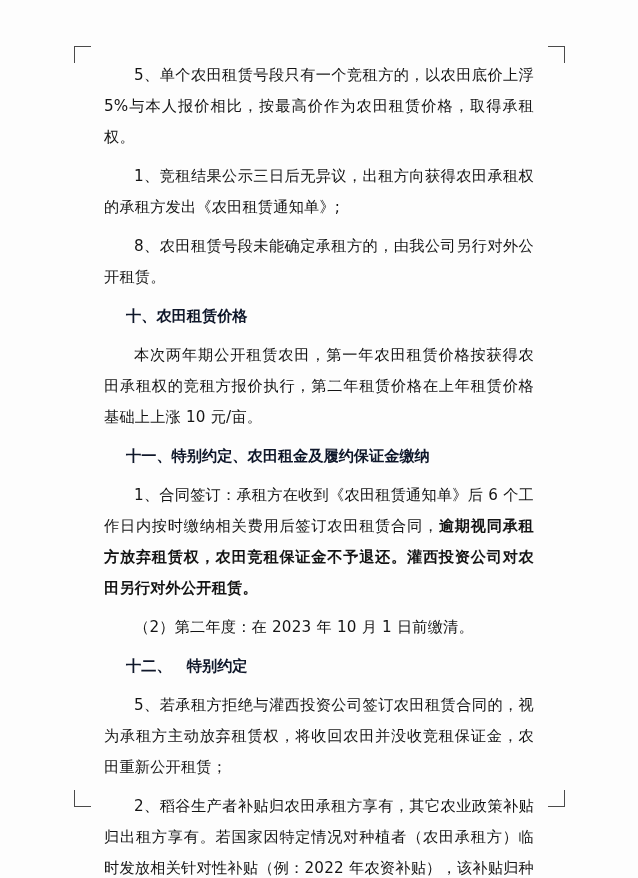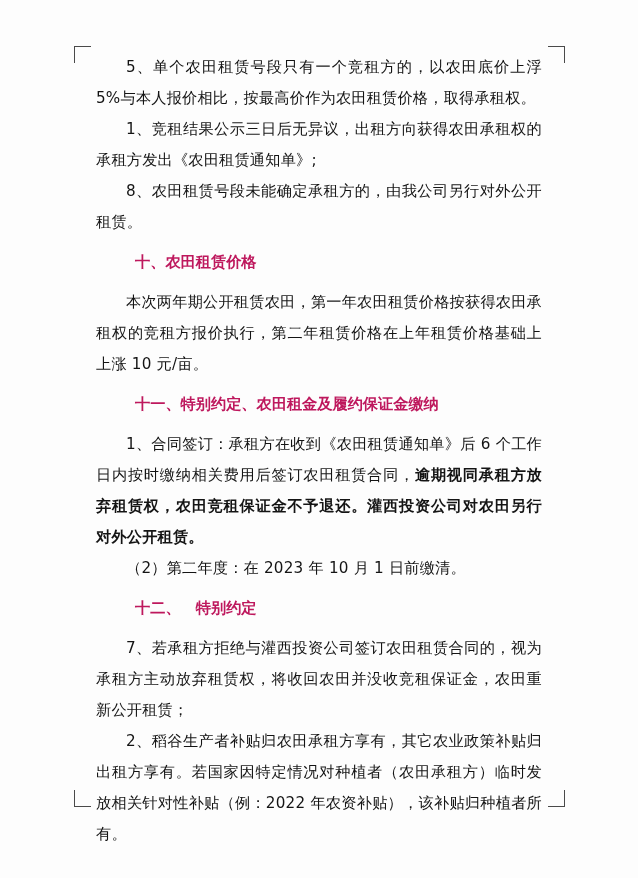--- a/index.html
+++ b/index.html
@@ -36,33 +36,33 @@
     left: 96px;
     top: 52px;
     width: 446px;
   }
   .para {
     font-size: 15.2px;
     line-height: 31px;
     letter-spacing: 0.2px;
     text-align: justify;
     text-justify: inter-ideograph;
-    margin: 0;
+    margin: 8px;
     color: #141414;
   }
   .indent {
     text-indent: 30px;
   }
   .heading {
     font-size: 15.2px;
     line-height: 31px;
-    margin: 9px;
+    margin: 0;
     font-weight: bold;
     text-indent: 30px;
-    color: #be185d;
+    color: #0f172a;
   }
   .bold-run {
     font-weight: bold;
   }
 </style>
 </head>
 <body>
 
 <div id="page">
 
@@ -74,17 +74,17 @@
   <div id="content">
       <p class="para indent">5、单个农田租赁号段只有一个竞租方的，以农田底价上浮 5%与本人报价相比，按最高价作为农田租赁价格，取得承租权。</p>
       <p class="para indent">1、竞租结果公示三日后无异议，出租方向获得农田承租权的承租方发出《农田租赁通知单》;</p>
       <p class="para indent">8、农田租赁号段未能确定承租方的，由我公司另行对外公开租赁。</p>
       <p class="heading">十、农田租赁价格</p>
       <p class="para indent">本次两年期公开租赁农田，第一年农田租赁价格按获得农田承租权的竞租方报价执行，第二年租赁价格在上年租赁价格基础上上涨 10 元/亩。</p>
       <p class="heading">十一、特别约定、农田租金及履约保证金缴纳</p>
       <p class="para indent"><span>1、合同签订：承租方在收到《农田租赁通知单》后 6 个工作日内按时缴纳相关费用后签订农田租赁合同，</span><span class="bold-run">逾期视同承租方放弃租赁权，农田竞租保证金不予退还。灌西投资公司对农田另行对外公开租赁。</span></p>
       <p class="para indent">（2）第二年度：在 2023 年 10 月 1 日前缴清。</p>
       <p class="heading">十二、　特别约定</p>
-      <p class="para indent">7、若承租方拒绝与灌西投资公司签订农田租赁合同的，视为承租方主动放弃租赁权，将收回农田并没收竞租保证金，农田重新公开租赁；</p>
+      <p class="para indent">5、若承租方拒绝与灌西投资公司签订农田租赁合同的，视为承租方主动放弃租赁权，将收回农田并没收竞租保证金，农田重新公开租赁；</p>
       <p class="para indent">2、稻谷生产者补贴归农田承租方享有，其它农业政策补贴归出租方享有。若国家因特定情况对种植者（农田承租方）临时发放相关针对性补贴（例：2022 年农资补贴），该补贴归种植者所有。</p>
     </div>
 
 </div>
 
 </body></html>

